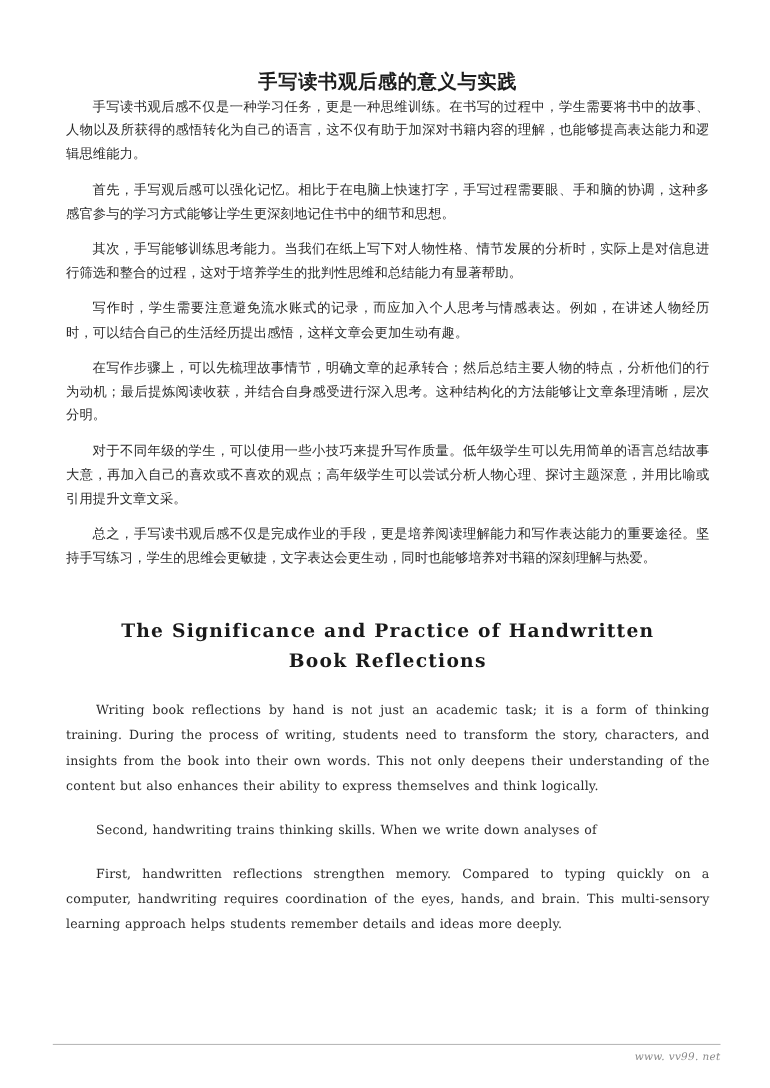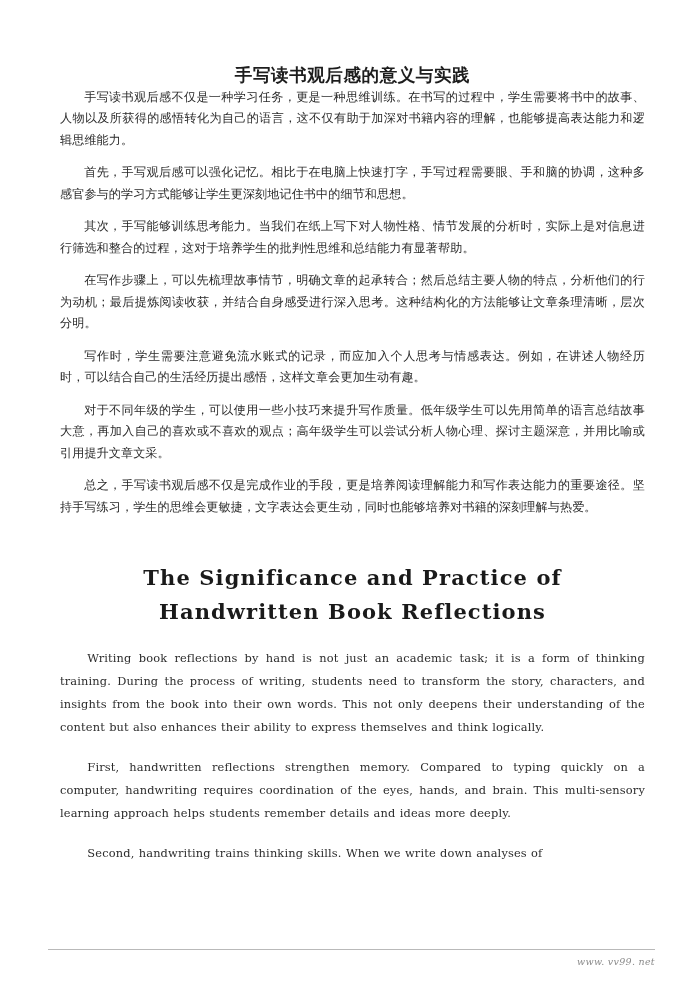--- a/index.html
+++ b/index.html
@@ -79,21 +79,21 @@
 
   
   .en-section {
     margin-top: 42px;
   }
 
   .en-title {
     margin: 16px;
     text-align: center;
     font-family: "DejaVu Serif", "Liberation Serif", serif;
-    font-size: 21px;
+    font-size: 17px;
     font-weight: bold;
     color: #1a1a1a;
     line-height: 1.62;
     letter-spacing: 1.1px;
     padding: 0 18px;
   }
 
   .en-body {
     margin-top: 18px;
   }
@@ -143,35 +143,35 @@
   <div class="content">
 
     <div>
 
       <h1 class="cn-title">手写读书观后感的意义与实践</h1>
 
       <div class="cn-body">
         <p class="cn-p">手写读书观后感不仅是一种学习任务，更是一种思维训练。在书写的过程中，学生需要将书中的故事、人物以及所获得的感悟转化为自己的语言，这不仅有助于加深对书籍内容的理解，也能够提高表达能力和逻辑思维能力。</p>
         <p class="cn-p">首先，手写观后感可以强化记忆。相比于在电脑上快速打字，手写过程需要眼、手和脑的协调，这种多感官参与的学习方式能够让学生更深刻地记住书中的细节和思想。</p>
         <p class="cn-p">其次，手写能够训练思考能力。当我们在纸上写下对人物性格、情节发展的分析时，实际上是对信息进行筛选和整合的过程，这对于培养学生的批判性思维和总结能力有显著帮助。</p>
+        <p class="cn-p">写作时，学生需要注意避免流水账式的记录，而应加入个人思考与情感表达。例如，在讲述人物经历时，可以结合自己的生活经历提出感悟，这样文章会更加生动有趣。</p>
         <p class="cn-p">在写作步骤上，可以先梳理故事情节，明确文章的起承转合；然后总结主要人物的特点，分析他们的行为动机；最后提炼阅读收获，并结合自身感受进行深入思考。这种结构化的方法能够让文章条理清晰，层次分明。</p>
-        <p class="cn-p">写作时，学生需要注意避免流水账式的记录，而应加入个人思考与情感表达。例如，在讲述人物经历时，可以结合自己的生活经历提出感悟，这样文章会更加生动有趣。</p>
         <p class="cn-p">对于不同年级的学生，可以使用一些小技巧来提升写作质量。低年级学生可以先用简单的语言总结故事大意，再加入自己的喜欢或不喜欢的观点；高年级学生可以尝试分析人物心理、探讨主题深意，并用比喻或引用提升文章文采。</p>
         <p class="cn-p">总之，手写读书观后感不仅是完成作业的手段，更是培养阅读理解能力和写作表达能力的重要途径。坚持手写练习，学生的思维会更敏捷，文字表达会更生动，同时也能够培养对书籍的深刻理解与热爱。</p>
       </div>
     </div>
 
     <div class="en-section">
 
       <h2 class="en-title">The Significance and Practice of Handwritten Book Reflections</h2>
 
       <div class="en-body">
         <p class="en-p">Writing book reflections by hand is not just an academic task; it is a form of thinking training. During the process of writing, students need to transform the story, characters, and insights from the book into their own words. This not only deepens their understanding of the content but also enhances their ability to express themselves and think logically.</p>
+        <p class="en-p">Second, handwriting trains thinking skills. When we write down analyses of</p>
         <p class="en-p">First, handwritten reflections strengthen memory. Compared to typing quickly on a computer, handwriting requires coordination of the eyes, hands, and brain. This multi-sensory learning approach helps students remember details and ideas more deeply.</p>
-        <p class="en-p">Second, handwriting trains thinking skills. When we write down analyses of</p>
       </div>
     </div>
 
   </div>
 
   <div class="footer">
     <div class="footer-rule"></div>
     <div class="footer-url">www. vv99. net</div>
   </div>
 

